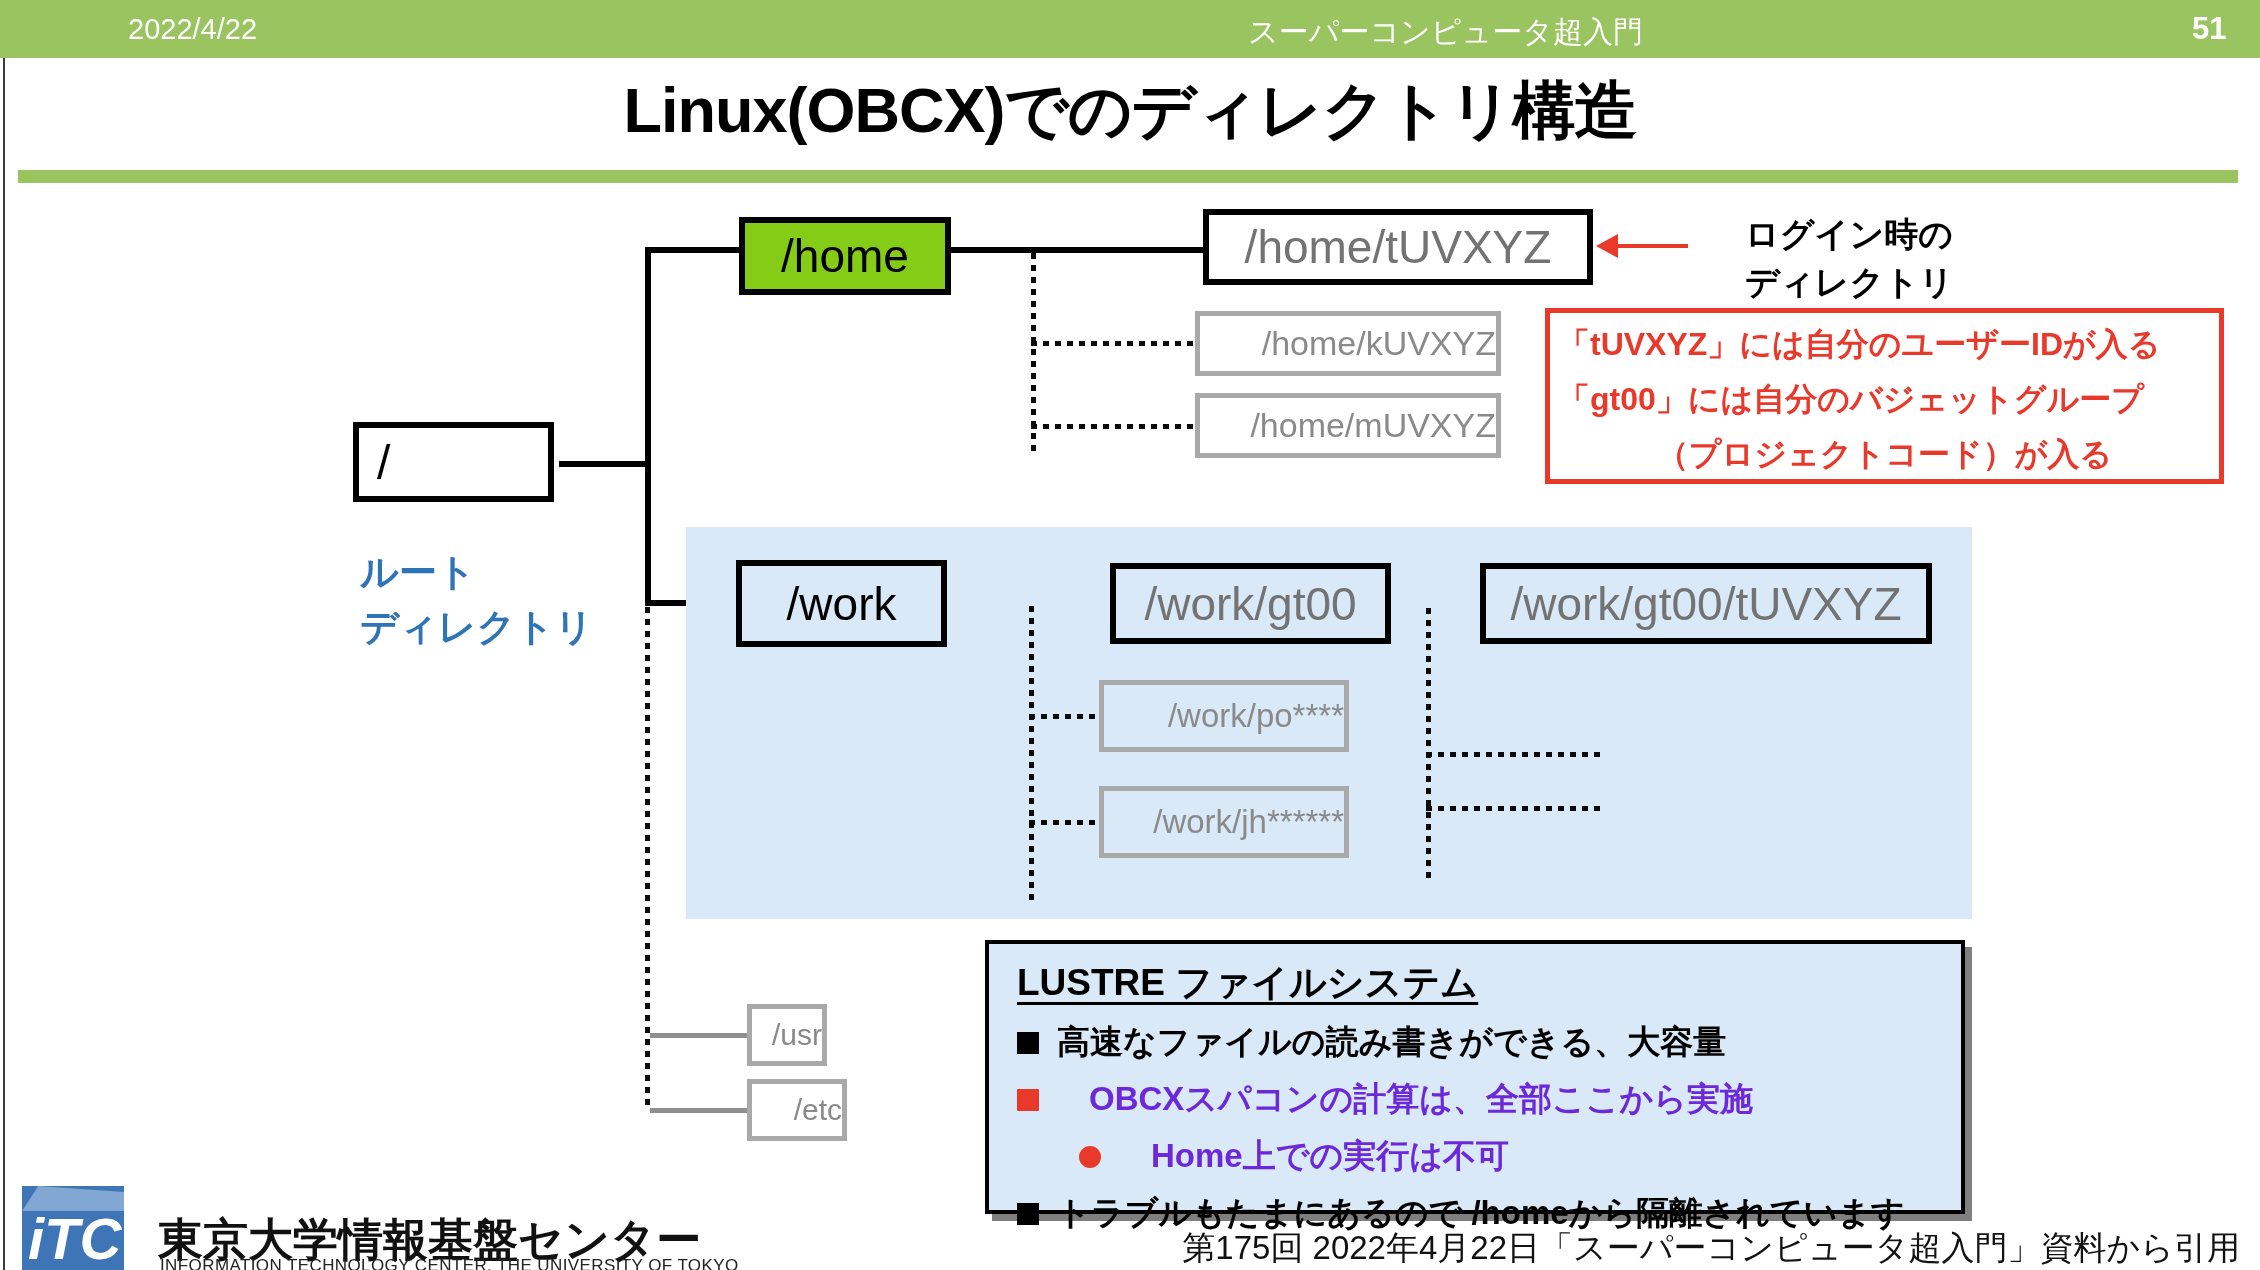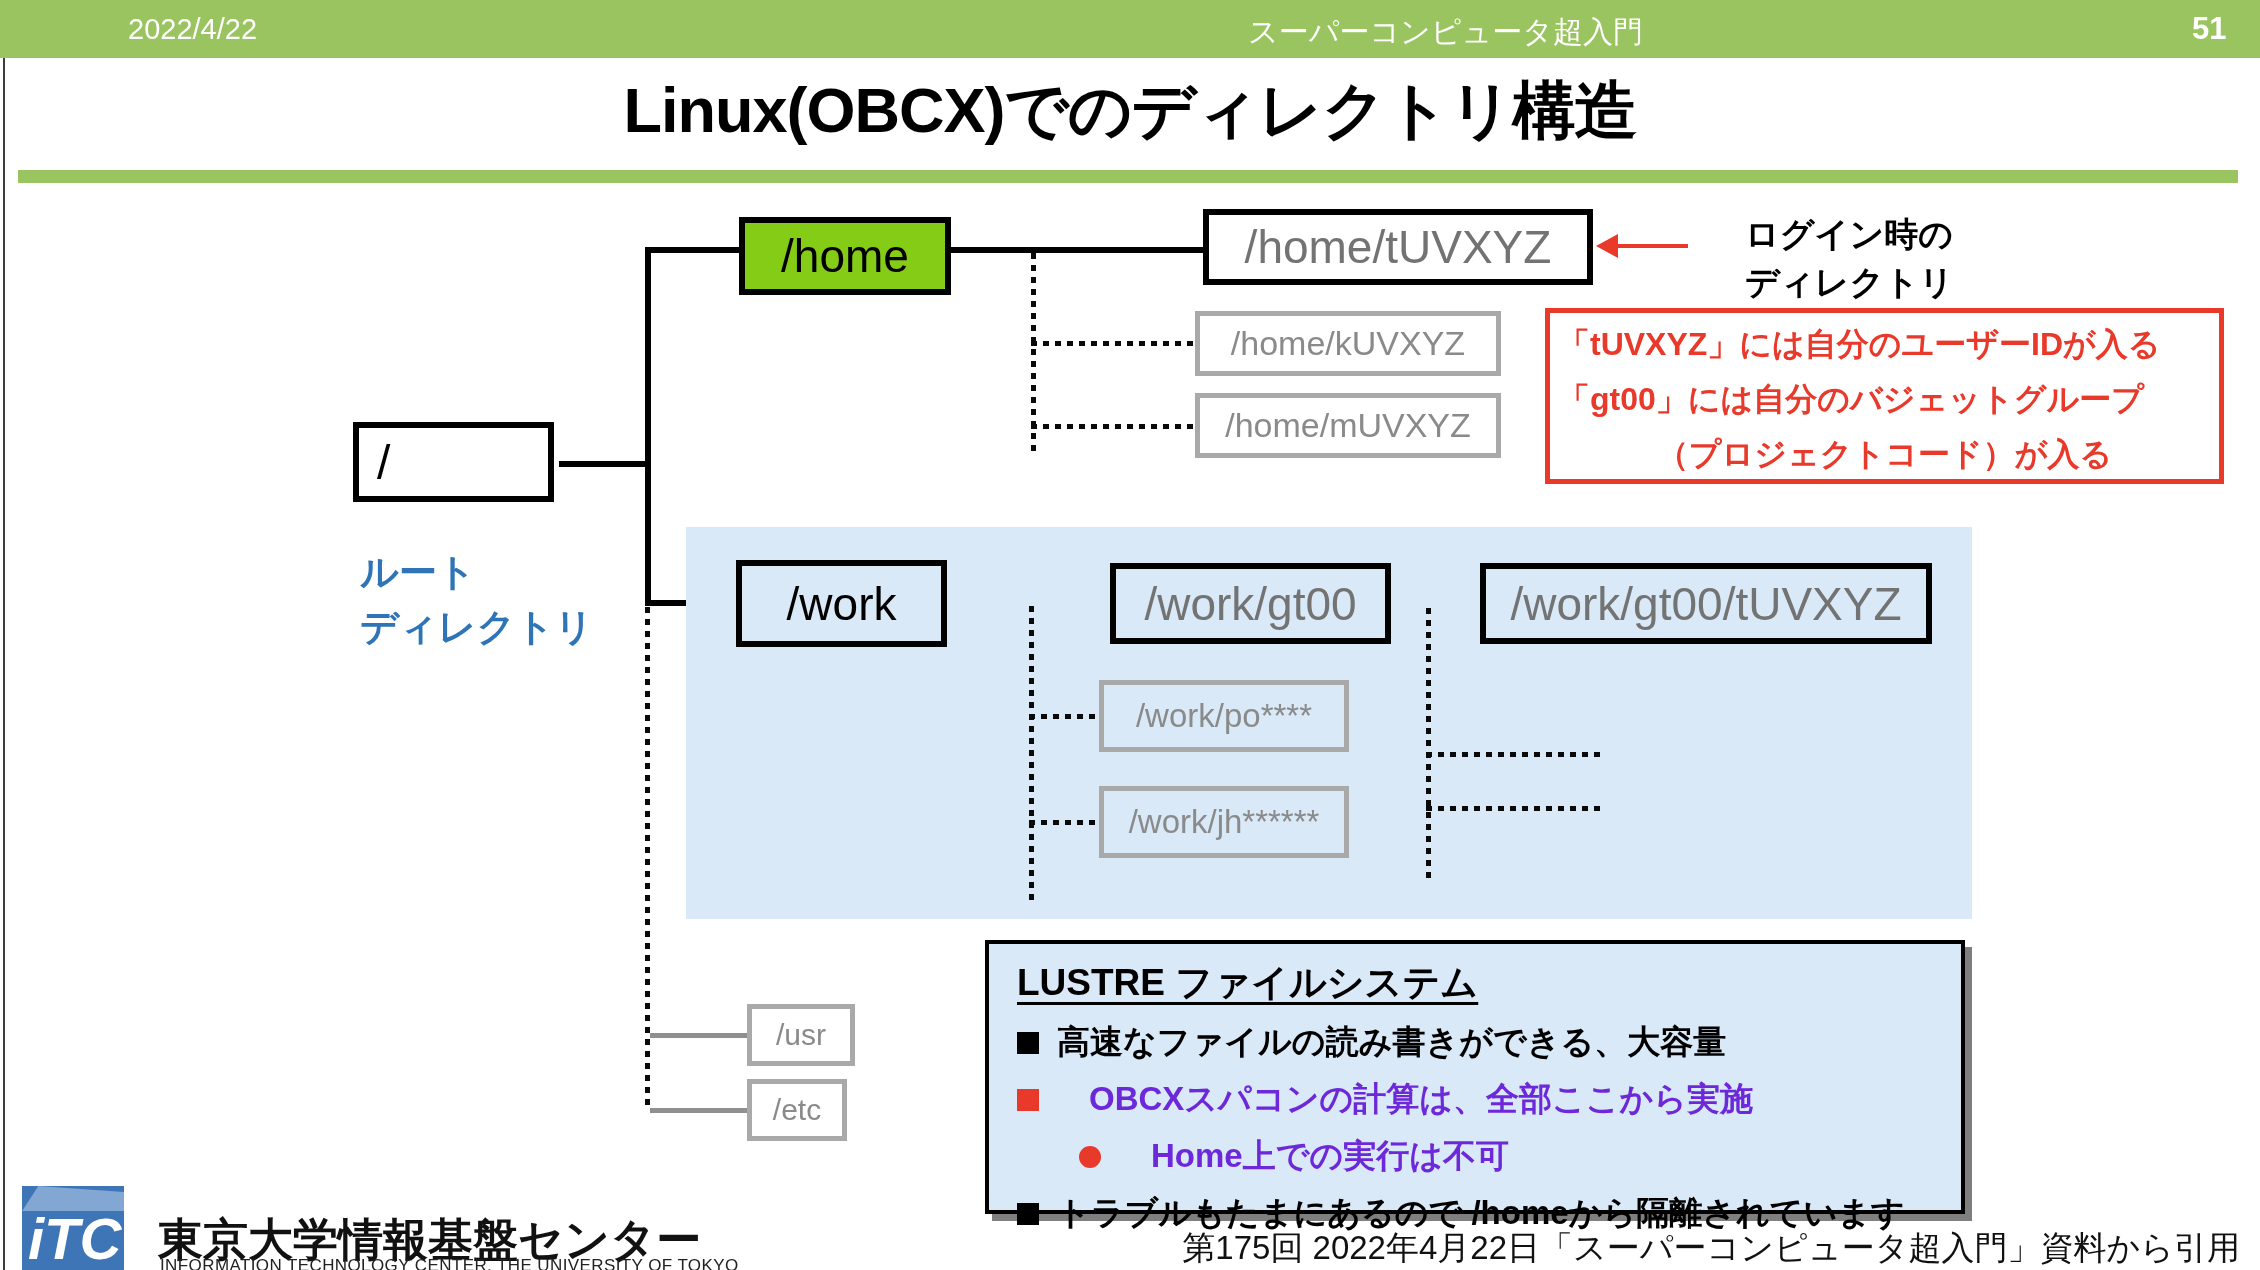--- a/index.html
+++ b/index.html
@@ -21,21 +21,21 @@
 
   
   .solid-h{height:6px;background:#000;}
   .solid-v{width:6px;background:#000;}
   .dot-v{width:5px;background:repeating-linear-gradient(to bottom,#0a0a0a 0 6px,transparent 6px 12px);}
   .dot-h{height:5px;background:repeating-linear-gradient(to right,#0a0a0a 0 6px,transparent 6px 12px);}
   .gray-h{height:5px;background:#8f8f8f;}
 
   .node{display:flex;align-items:center;justify-content:center;background:transparent;box-sizing:border-box;}
   .node.black{border:6px solid #000;font-size:46px;}
-  .node.gray{border:5px solid #A9A9A9;color:#8a8a8a;background:#fff;}
+  .node.gray{border:5px solid #A9A9A9;color:#8a8a8a;background:#fff;justify-content:flex-end;}
   .red-text{color:#737373;}
 
   
   .root-box{left:353px;top:422px;width:201px;height:80px;border:6px solid #000;display:flex;align-items:center;box-sizing:border-box;font-size:48px;padding-left:18px;background:#fff;}
   .root-caption{left:360px;top:545px;font-size:38px;line-height:1.45;font-weight:600;color:#2E74B6;}
 
   
   .home-box{left:739px;top:217px;width:212px;height:78px;}
   .home-user-box{left:1203px;top:209px;width:390px;height:76px;border-width:7px;font-size:42px;background:#fff;}
   .arrow-line{left:1616px;top:244px;width:72px;height:4px;background:#E8392B;}
@@ -51,21 +51,21 @@
 
   
   .blue-panel{left:686px;top:527px;width:1286px;height:392px;background:#D9E9F7;}
   .work-box{left:736px;top:560px;width:211px;height:87px;}
   .work-group-box{left:1110px;top:563px;width:281px;height:81px;font-size:40px;}
   .work-group-user-box{left:1480px;top:563px;width:452px;height:81px;font-size:40px;}
   .work-po-box{left:1099px;top:680px;width:250px;height:72px;font-size:33px;}
   .work-jh-box{left:1099px;top:786px;width:250px;height:72px;font-size:33px;}
 
   
-  .usr-box{left:747px;top:1004px;width:108px;height:62px;border-width:4px;color:#000;font-size:30px;background:#fff;}
+  .usr-box{left:747px;top:1004px;width:80px;height:62px;border-width:4px;color:#000;font-size:30px;background:#fff;}
   .etc-box{left:747px;top:1079px;width:100px;height:62px;border-width:4px;color:#000;font-size:30px;background:#fff;}
 
   
   .lustre-box{left:985px;top:940px;width:980px;height:274px;background:#D9E9F7;border:4px solid #000;box-sizing:border-box;
               box-shadow:7px 7px 0 #7f7f7f;padding:10px 28px;}
   .lustre-title{font-size:37px;font-weight:700;text-decoration:underline;text-decoration-thickness:3px;text-underline-offset:7px;margin:4px 0 10px 0;}
   .lustre-item{display:flex;align-items:center;font-size:33px;font-weight:700;margin-top:12px;}
   .lustre-item .sq{width:22px;height:22px;background:#000;margin-right:18px;flex:0 0 auto;}
   .lustre-item.red{color:#6d28d9;gap:32px;}
   .lustre-item.red .sq{background:#E8392B;}

